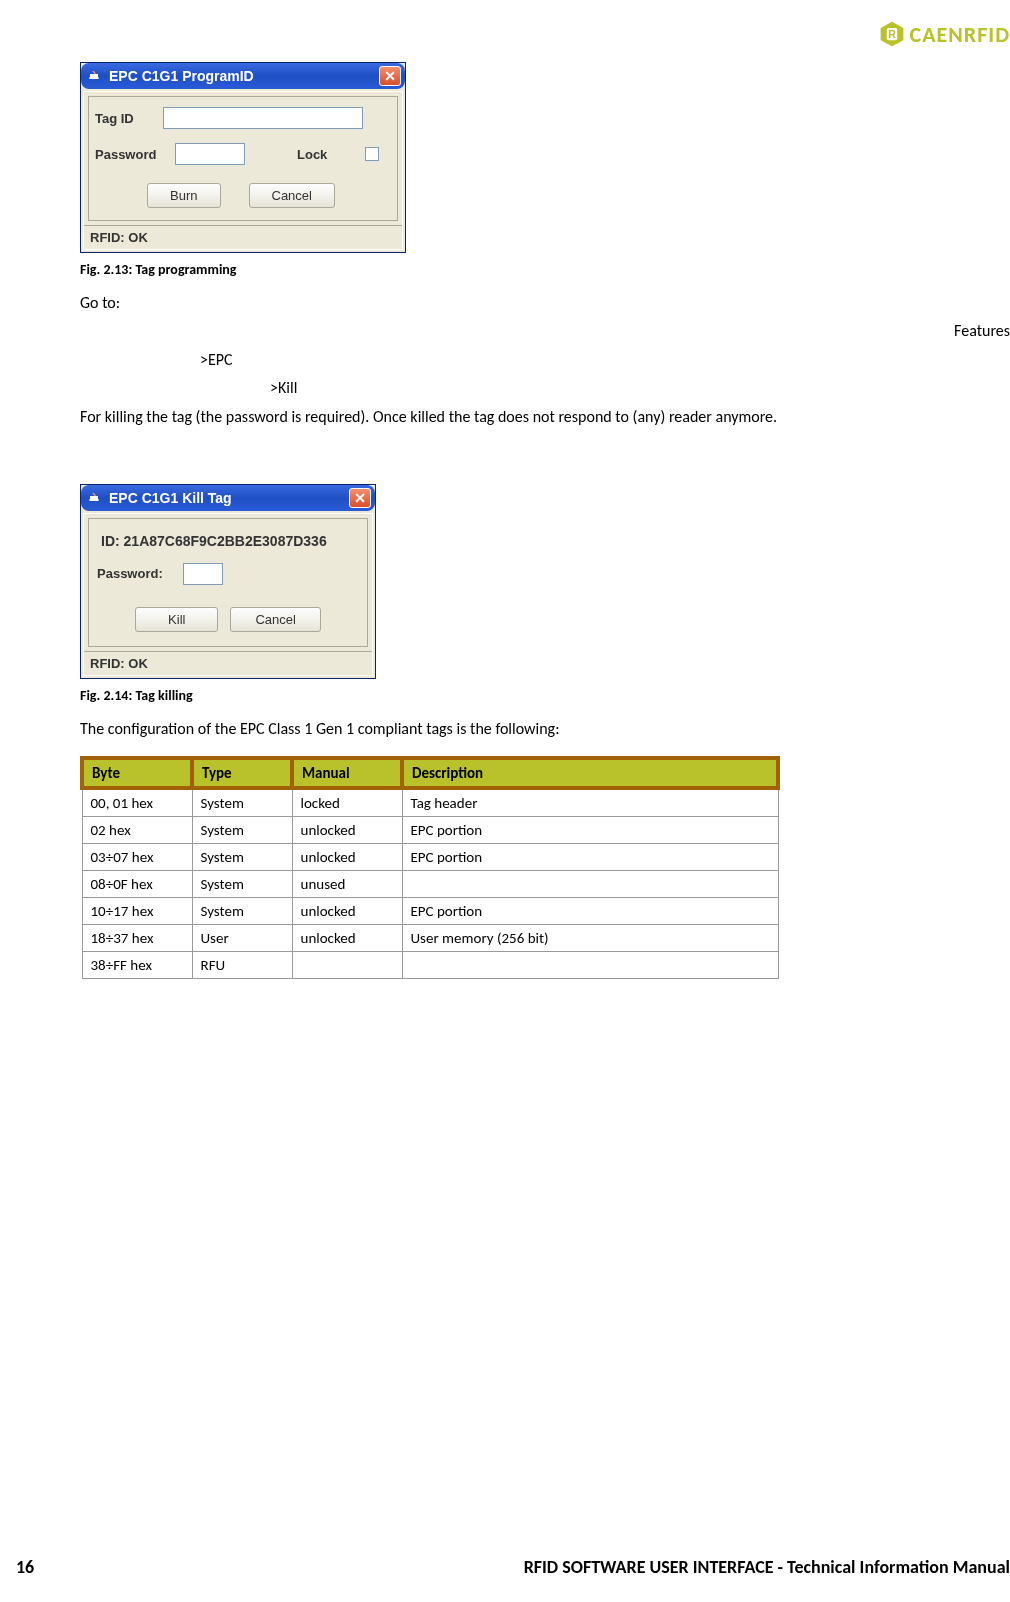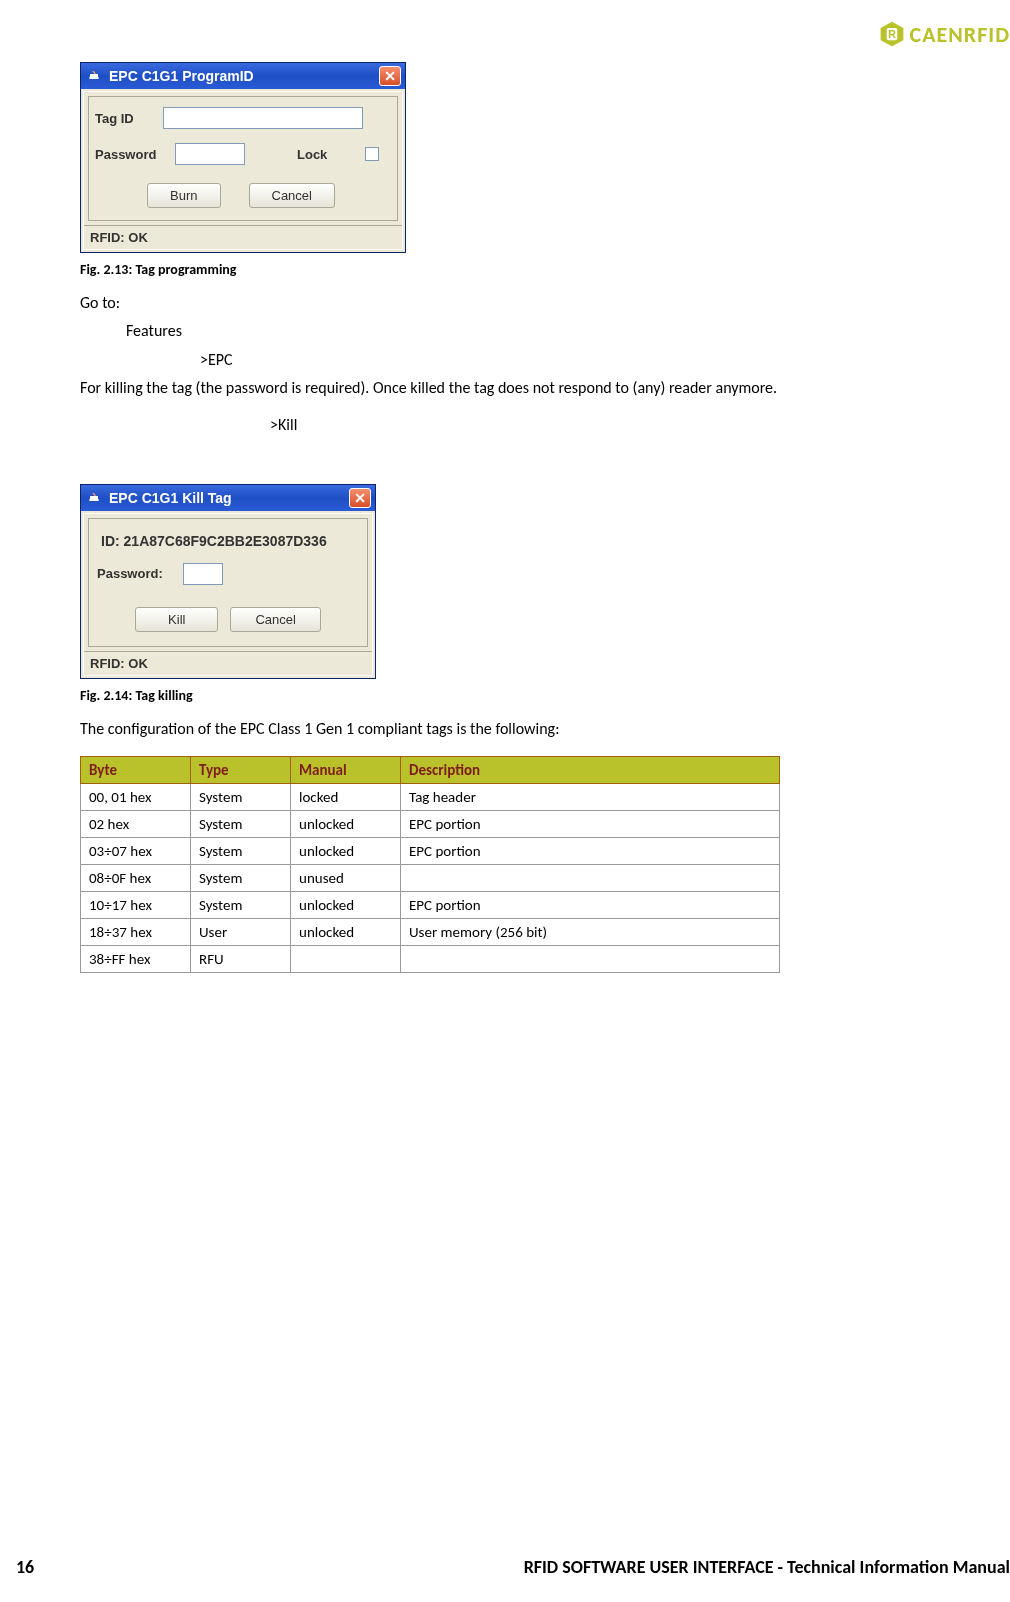--- a/index.html
+++ b/index.html
@@ -45,20 +45,21 @@
   .titlebar {
     background: linear-gradient(to bottom, #3b6ae0 0%, #1e4fc4 50%, #2a5bd7 100%);
     color: #fff;
     display: flex;
     align-items: center;
     padding: 3px 4px 3px 6px;
     gap: 6px;
     font-family: Tahoma, Arial, sans-serif;
     font-size: 14px;
     font-weight: bold;
+    border-radius: 8px;
   }
   .titlebar .java-icon {
     width: 16px; height: 16px; flex: 0 0 auto;
   }
   .titlebar .title-text { flex: 1; }
   .titlebar .close-btn {
     width: 22px; height: 20px;
     background: linear-gradient(to bottom,#f58f6f,#d64f2a);
     border: 1px solid #fff;
     border-radius: 3px;
@@ -138,37 +139,37 @@
   .caption {
     font-weight: bold;
     font-size: 14px;
     margin: 8px 0 14px 0;
   }
   .body-text {
     font-size: 16px;
     line-height: 1.4;
     margin: 0 0 6px 0;
   }
-  .indent1 { padding-left: 46px; }
+  .indent1 { padding-left: 46px; text-align: right; }
   .indent2 { padding-left: 120px; }
   .indent3 { padding-left: 190px; }
   
   table.config {
     border-collapse: collapse;
     width: 700px;
     margin-top: 16px;
     font-size: 15px;
   }
   table.config th {
     background: #b9c22a;
-    color: #7f1d1d;
+    color: #000000;
     text-align: left;
     padding: 4px 8px;
     font-weight: bold;
-    border: 1px solid #a16207;
+    border: 4px solid #a16207;
   }
   table.config td {
     border: 1px solid #999;
     padding: 4px 8px;
     color: #000;
   }
   table.config th:nth-child(1), table.config td:nth-child(1){ width:110px;}
   table.config th:nth-child(2), table.config td:nth-child(2){ width:100px;}
   table.config th:nth-child(3), table.config td:nth-child(3){ width:110px;}
   
@@ -231,22 +232,22 @@
       </div>
       <div class="statusbar">RFID: OK</div>
     </div>
   </div>
 
   <div class="caption">Fig. 2.13: Tag programming</div>
 
   <div class="body-text">Go to:</div>
   <div class="body-text indent1">Features</div>
   <div class="body-text indent2">&gt;EPC</div>
+  <div class="body-text indent3">&gt;Kill</div>
   <div class="body-text" style="margin-bottom:14px;">For killing the tag (the password is required). Once killed the tag does not respond to (any) reader anymore.</div>
-  <div class="body-text indent3">&gt;Kill</div>
 
   
   <div class="win-dialog" style="width:296px;">
     <div class="titlebar">
       <svg class="java-icon" viewBox="0 0 16 16">
         <path d="M3 11h8c1 0 1-2 0-2v-3H3v3c-1 0-1 2 0 2z" fill="#fff"></path>
         <path d="M6 3c0 1 2 1 2 3" stroke="#f58f6f" stroke-width="1.4" fill="none"></path>
       </svg>
       <span class="title-text">EPC C1G1 Kill Tag</span>
       <div class="close-btn">

